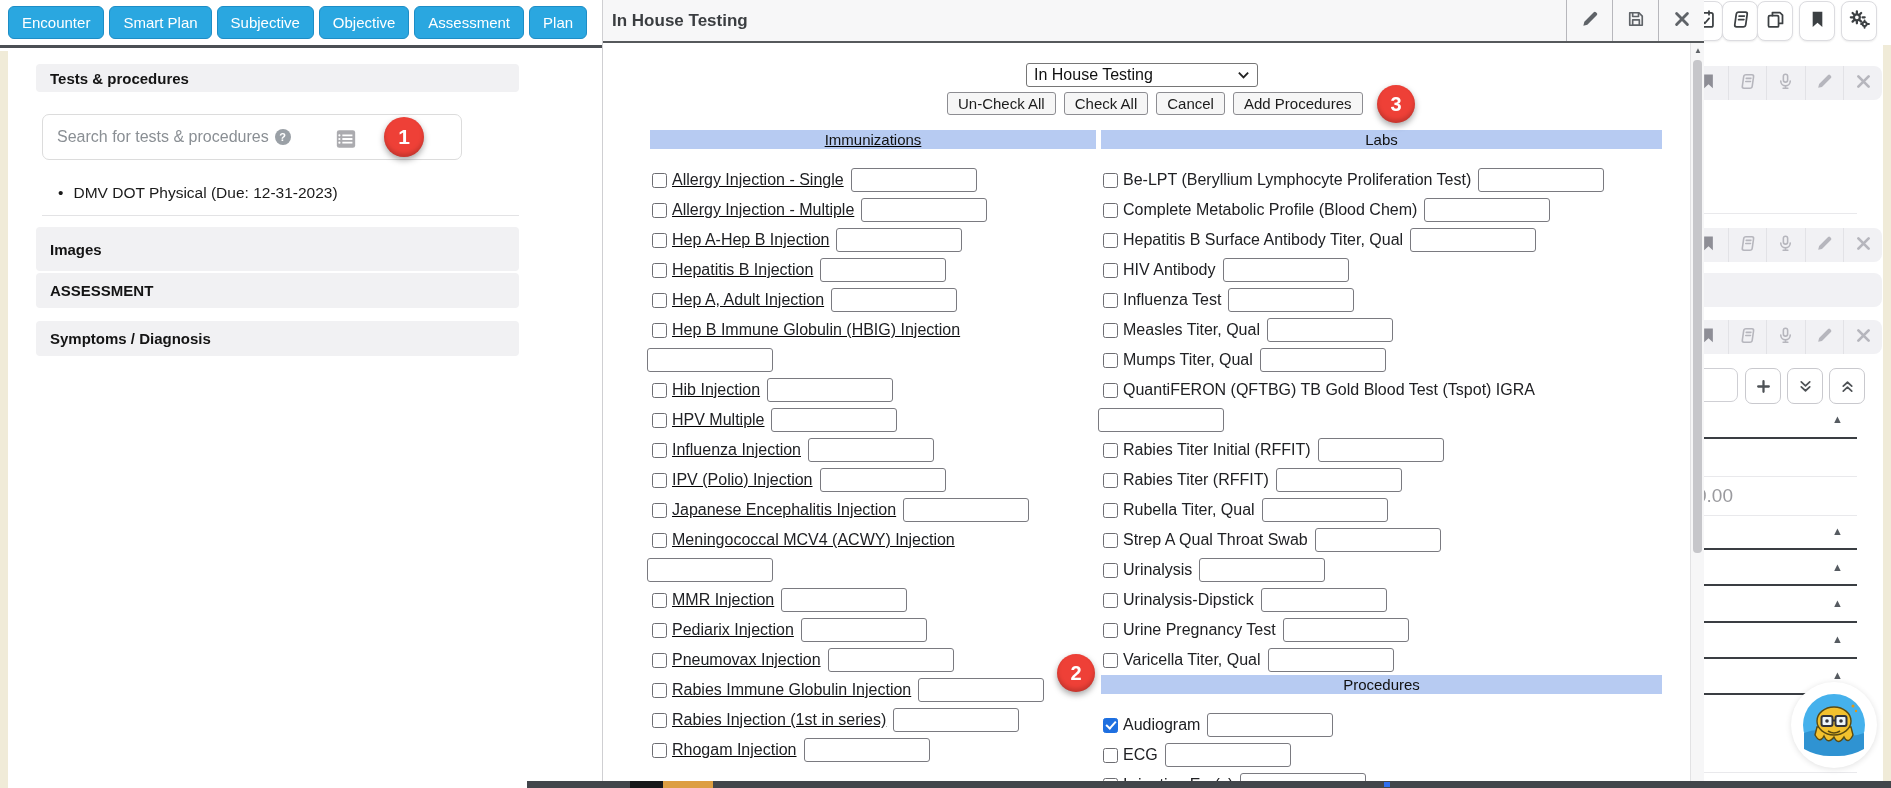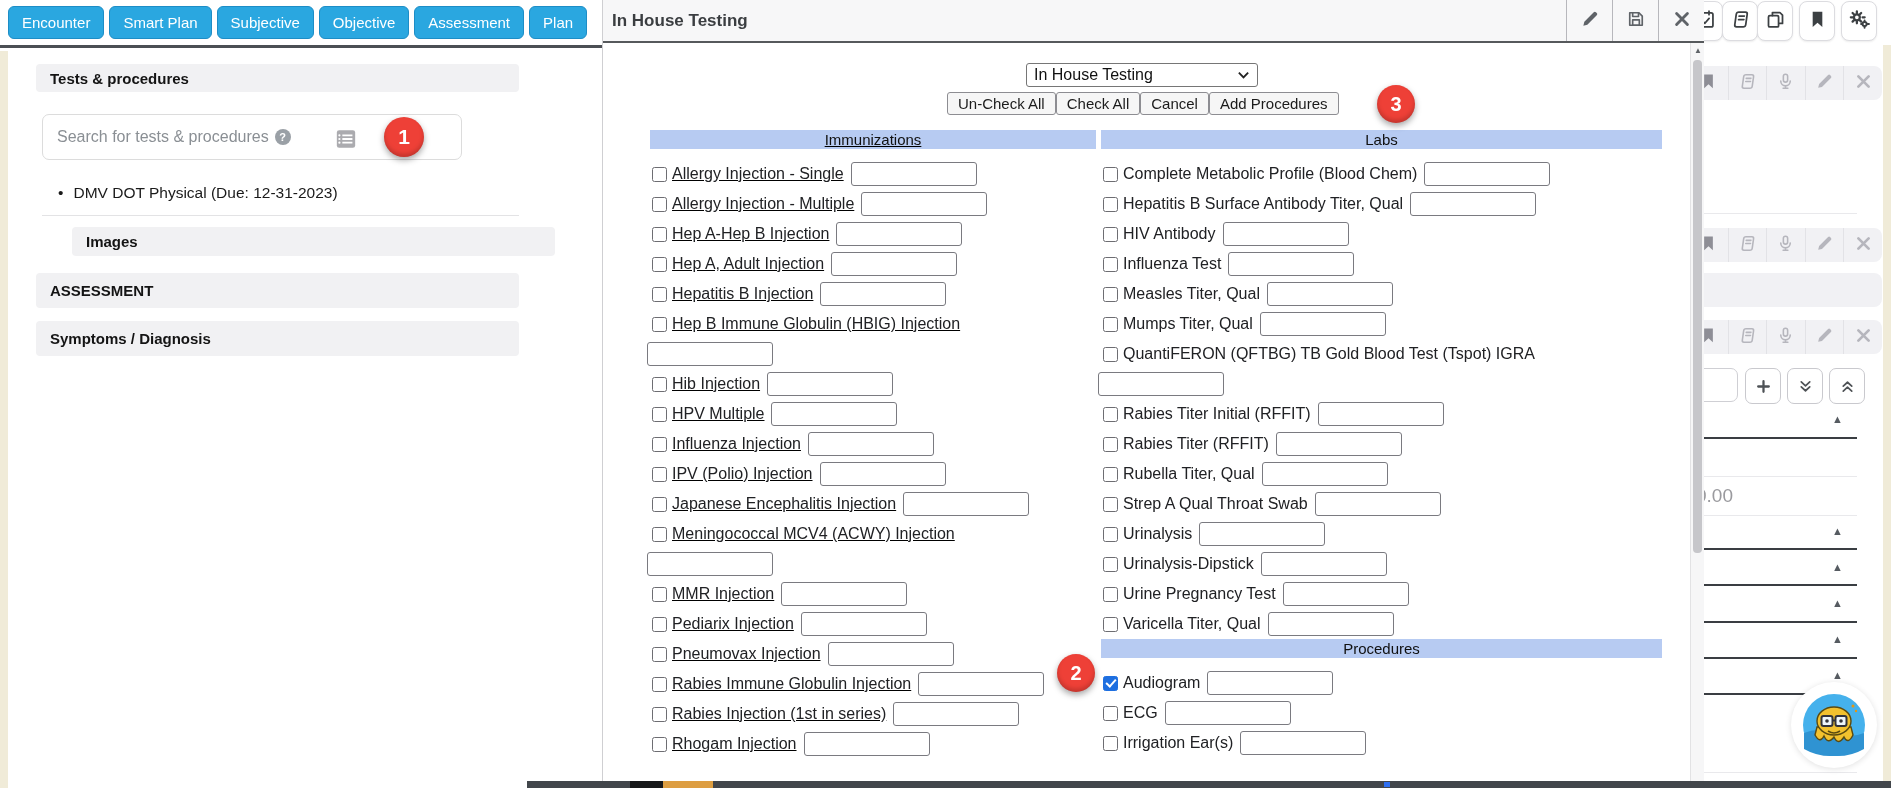--- a/index.html
+++ b/index.html
@@ -43,29 +43,29 @@
   .hcell svg{width:20px;height:20px;}
 
   .dscroll{position:absolute;left:1087px;top:43px;width:14px;height:738px;background:#f6f6f7;
            border-left:1px solid #e2e2e4;box-sizing:border-box;}
   .dscroll .sarr{position:absolute;left:1px;top:3px;width:12px;text-align:center;font-size:8px;color:#5f6368;}
   .dthumb{position:absolute;left:2px;top:17px;width:9px;height:493px;background:#c6c6ca;border-radius:4px;}
 
   .dselect{position:absolute;left:423px;top:63px;width:232px;height:24px;border:1px solid #767676;
            border-radius:3px;background:#fff;display:flex;align-items:center;justify-content:space-between;
            padding:0 7px;box-sizing:border-box;font-size:16px;color:#111;cursor:pointer;}
-  .dbtns{position:absolute;left:344px;top:92px;display:flex;gap:0;justify-content:space-between;}
+  .dbtns{position:absolute;left:344px;top:92px;display:flex;gap:8px;justify-content:space-between;}
   .dbtn{height:23px;background:#f6f6f6;border:1px solid #8d8d92;border-radius:3px;font-size:15px;
         color:#1b1b1b;padding:0 10px;display:flex;align-items:center;cursor:pointer;white-space:nowrap;
         font-family:"Liberation Sans",sans-serif;}
 
   .col{position:absolute;top:130px;}
   .chdr{height:19px;background:var(--colhdr,#b7cbf2);display:flex;align-items:center;justify-content:center;
         font-size:15px;color:#101010;}
-  .rows{margin-top:10px;}
+  .rows{margin-top:16px;}
   .crow{height:30px;display:flex;align-items:center;gap:5px;padding-left:2px;}
   .cb{width:15px;height:15px;border:1.6px solid #6d6d72;border-radius:2.5px;background:#fff;
       box-sizing:border-box;flex-shrink:0;position:relative;cursor:pointer;}
   .cb.on{background:#1e6fe0;border-color:#1e6fe0;}
   .cb.on::after{content:"";position:absolute;left:4px;top:0.5px;width:4px;height:8px;
       border-right:2px solid #fff;border-bottom:2px solid #fff;transform:rotate(42deg);}
   .clabel{font-size:16px;color:#202124;white-space:nowrap;}
   .ti{height:24px;width:126px;border:1px solid #7a7a80;border-radius:3px;background:#fff;
       box-sizing:border-box;margin-left:2px;}
   .crow.inp-only{padding-left:0;}
@@ -129,21 +129,21 @@
   <div class="abs badge" style="left:384px;top:117px;">
     <span>1</span>
   </div>
 
   <div class="abs bullet-row">
     <span>•</span>
     <span>DMV DOT Physical (Due: 12-31-2023)</span>
   </div>
   <div class="abs sb-divider"></div>
 
-  <div class="abs sb-bar" style="top:227px;height:29px;margin-left:36px;">
+  <div class="abs sb-bar" style="top:227px;height:44px;">
     <span>Images</span>
   </div>
   <div class="abs sb-bar" style="top:273px;height:35px;">
     <span>ASSESSMENT</span>
   </div>
   <div class="abs sb-bar" style="top:321px;height:35px;">
     <span>Symptoms / Diagnosis</span>
   </div>
 
   <div id="topbtn-mount">
@@ -390,26 +390,26 @@
             <span class="clabel">Allergy Injection - Multiple</span>
             <input class="ti" type="text" readonly="" style="">
           </div>
           <div class="crow">
             <span class="cb"></span>
             <span class="clabel">Hep A-Hep B Injection</span>
             <input class="ti" type="text" readonly="" style="">
           </div>
           <div class="crow">
             <span class="cb"></span>
+            <span class="clabel">Hepatitis B Injection</span>
+            <input class="ti" type="text" readonly="" style="">
+          </div>
+          <div class="crow">
+            <span class="cb"></span>
             <span class="clabel">Hep A, Adult Injection</span>
-            <input class="ti" type="text" readonly="" style="">
-          </div>
-          <div class="crow">
-            <span class="cb"></span>
-            <span class="clabel">Hepatitis B Injection</span>
             <input class="ti" type="text" readonly="" style="">
           </div>
           <div class="crow">
             <span class="cb"></span>
             <span class="clabel">Hep B Immune Globulin (HBIG) Injection</span>
           </div>
           <div class="crow inp-only">
             <input class="ti" type="text" readonly="" style="">
           </div>
           <div class="crow">
@@ -475,20 +475,25 @@
             <input class="ti" type="text" readonly="" style="">
           </div>
         </div>
     </div>
 
     <div class="col" style="left:498px;width:561px;">
       <div class="chdr">
         <span>Labs</span>
       </div>
       <div class="rows" id="labs-mount">
+          <div class="crow">
+            <span class="cb"></span>
+            <span class="clabel">Be-LPT (Beryllium Lymphocyte Proliferation Test)</span>
+            <input class="ti" type="text" readonly="" style="">
+          </div>
           <div class="crow">
             <span class="cb"></span>
             <span class="clabel">Complete Metabolic Profile (Blood Chem)</span>
             <input class="ti" type="text" readonly="" style="">
           </div>
           <div class="crow">
             <span class="cb"></span>
             <span class="clabel">Hepatitis B Surface Antibody Titer, Qual</span>
             <input class="ti" type="text" readonly="" style="">
           </div>

